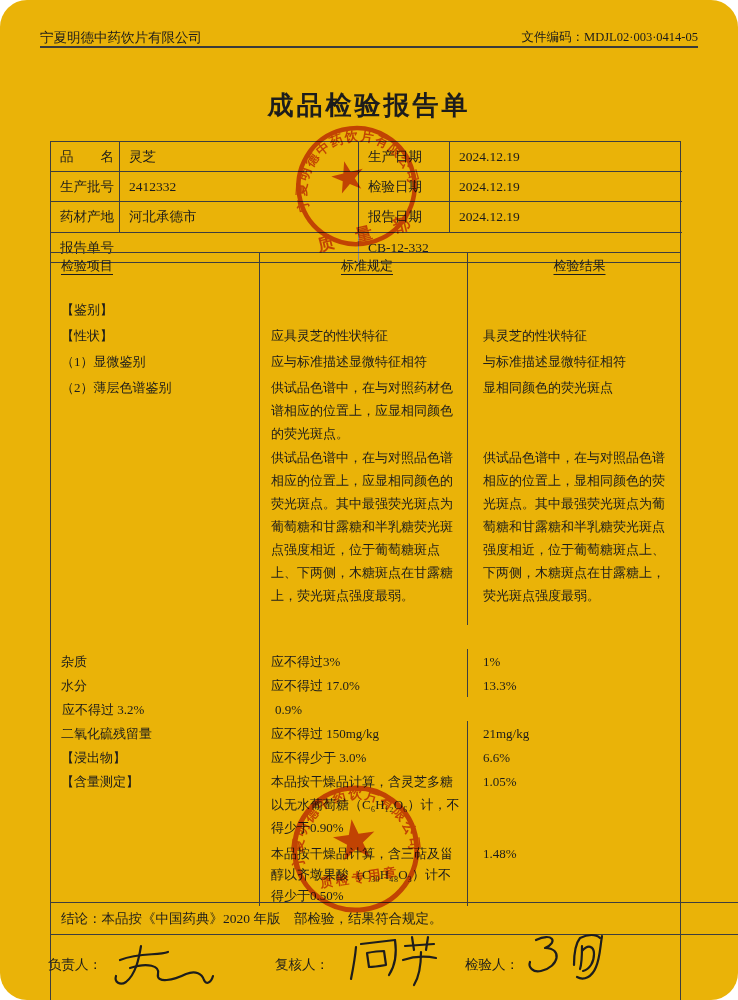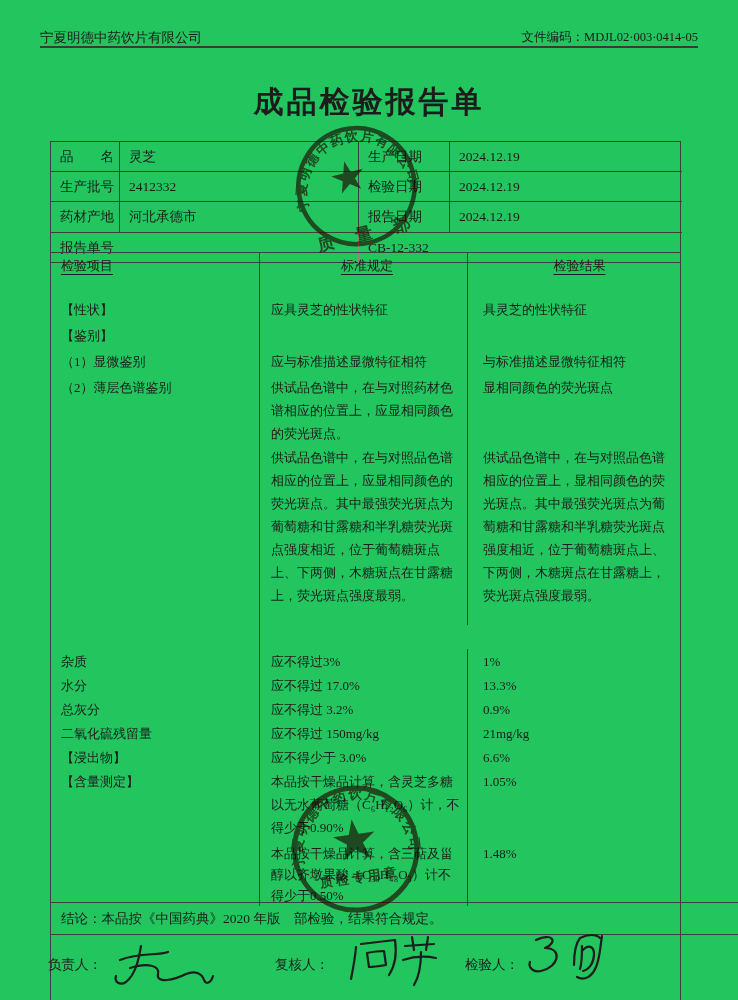--- a/index.html
+++ b/index.html
@@ -1,28 +1,29 @@
 <!DOCTYPE html>
 <html><head>
 <meta charset="utf-8">
 <style>
   html,body{margin:0;padding:0;}
   .page{
     position:relative;
     width:738px;height:1000px;
-    background:#22c55e;
+    background:#eab308;
     font-family:"Liberation Serif","DejaVu Serif",serif;
     color:#1c1c1c;
     overflow:hidden;
+    border-radius:27px;
   }
   
   .doc-header{position:absolute;top:29px;left:40px;right:40px;display:flex;justify-content:space-between;font-size:13.5px;}
   .doc-header .code{font-size:12.5px;}
   .header-rule{position:absolute;top:46px;left:40px;right:40px;border-top:2px solid #3a3a3a;}
-  .doc-title{position:absolute;top:82px;left:0;width:100%;text-align:center;font-size:30px;font-weight:bold;letter-spacing:3px;}
+  .doc-title{position:absolute;top:88px;left:0;width:100%;text-align:center;font-size:26px;font-weight:bold;letter-spacing:3px;}
 
   
   .info-table{position:absolute;top:130px;left:50px;width:631px;height:122px;border:1.6px solid #3e3e3e;box-sizing:border-box;font-size:13.5px;margin-top:11px;}
   .irow{display:grid;grid-template-columns:68px 239px 91px 233px;height:30.2px;}
   .irow.last{grid-template-columns:307px 324px;}
   .irow > div{display:flex;align-items:center;padding-left:9px;border-bottom:1.2px solid #3e3e3e;box-sizing:border-box;}
   .irow.last > div{border-bottom:none;}
   .irow > div.bl{border-left:1.2px solid #3e3e3e;}
   .irow.last > div.bl{border-left:1.2px solid #8a8a8a;}
 
@@ -95,28 +96,28 @@
   </div>
 
   <div class="main-table">
     <div class="mrow mhead">
       <div class="c1"><span class="hd">检验项目</span></div>
       <div class="c2"><span class="hd">标准规定</span></div>
       <div class="c3"><span class="hd">检验结果</span></div>
     </div>
 
     <div class="mrow rh26">
+      <div class="c1">【鉴别】</div>
+      <div class="c2"></div>
+      <div class="c3"></div>
+    </div>
+    <div class="mrow rh26">
       <div class="c1">【性状】</div>
       <div class="c2">应具灵芝的性状特征</div>
       <div class="c3">具灵芝的性状特征</div>
-    </div>
-    <div class="mrow rh26">
-      <div class="c1">【鉴别】</div>
-      <div class="c2"></div>
-      <div class="c3"></div>
     </div>
     <div class="mrow rh26">
       <div class="c1">（1）显微鉴别</div>
       <div class="c2">应与标准描述显微特征相符</div>
       <div class="c3">与标准描述显微特征相符</div>
     </div>
     <div class="mrow rh70">
       <div class="c1">（2）薄层色谱鉴别</div>
       <div class="c2">供试品色谱中，在与对照药材色谱相应的位置上，应显相同颜色的荧光斑点。</div>
       <div class="c3">显相同颜色的荧光斑点</div>
@@ -134,21 +135,20 @@
       <div class="c1">杂质</div>
       <div class="c2">应不得过3%</div>
       <div class="c3">1%</div>
     </div>
     <div class="mrow rh24">
       <div class="c1">水分</div>
       <div class="c2">应不得过 17.0%</div>
       <div class="c3">13.3%</div>
     </div>
     <div class="mrow rh24">
-      <div class="c1">总灰分</div>
       <div class="c2">应不得过 3.2%</div>
       <div class="c3">0.9%</div>
     </div>
     <div class="mrow rh24">
       <div class="c1">二氧化硫残留量</div>
       <div class="c2">应不得过 150mg/kg</div>
       <div class="c3">21mg/kg</div>
     </div>
     <div class="mrow rh24">
       <div class="c1">【浸出物】</div>

